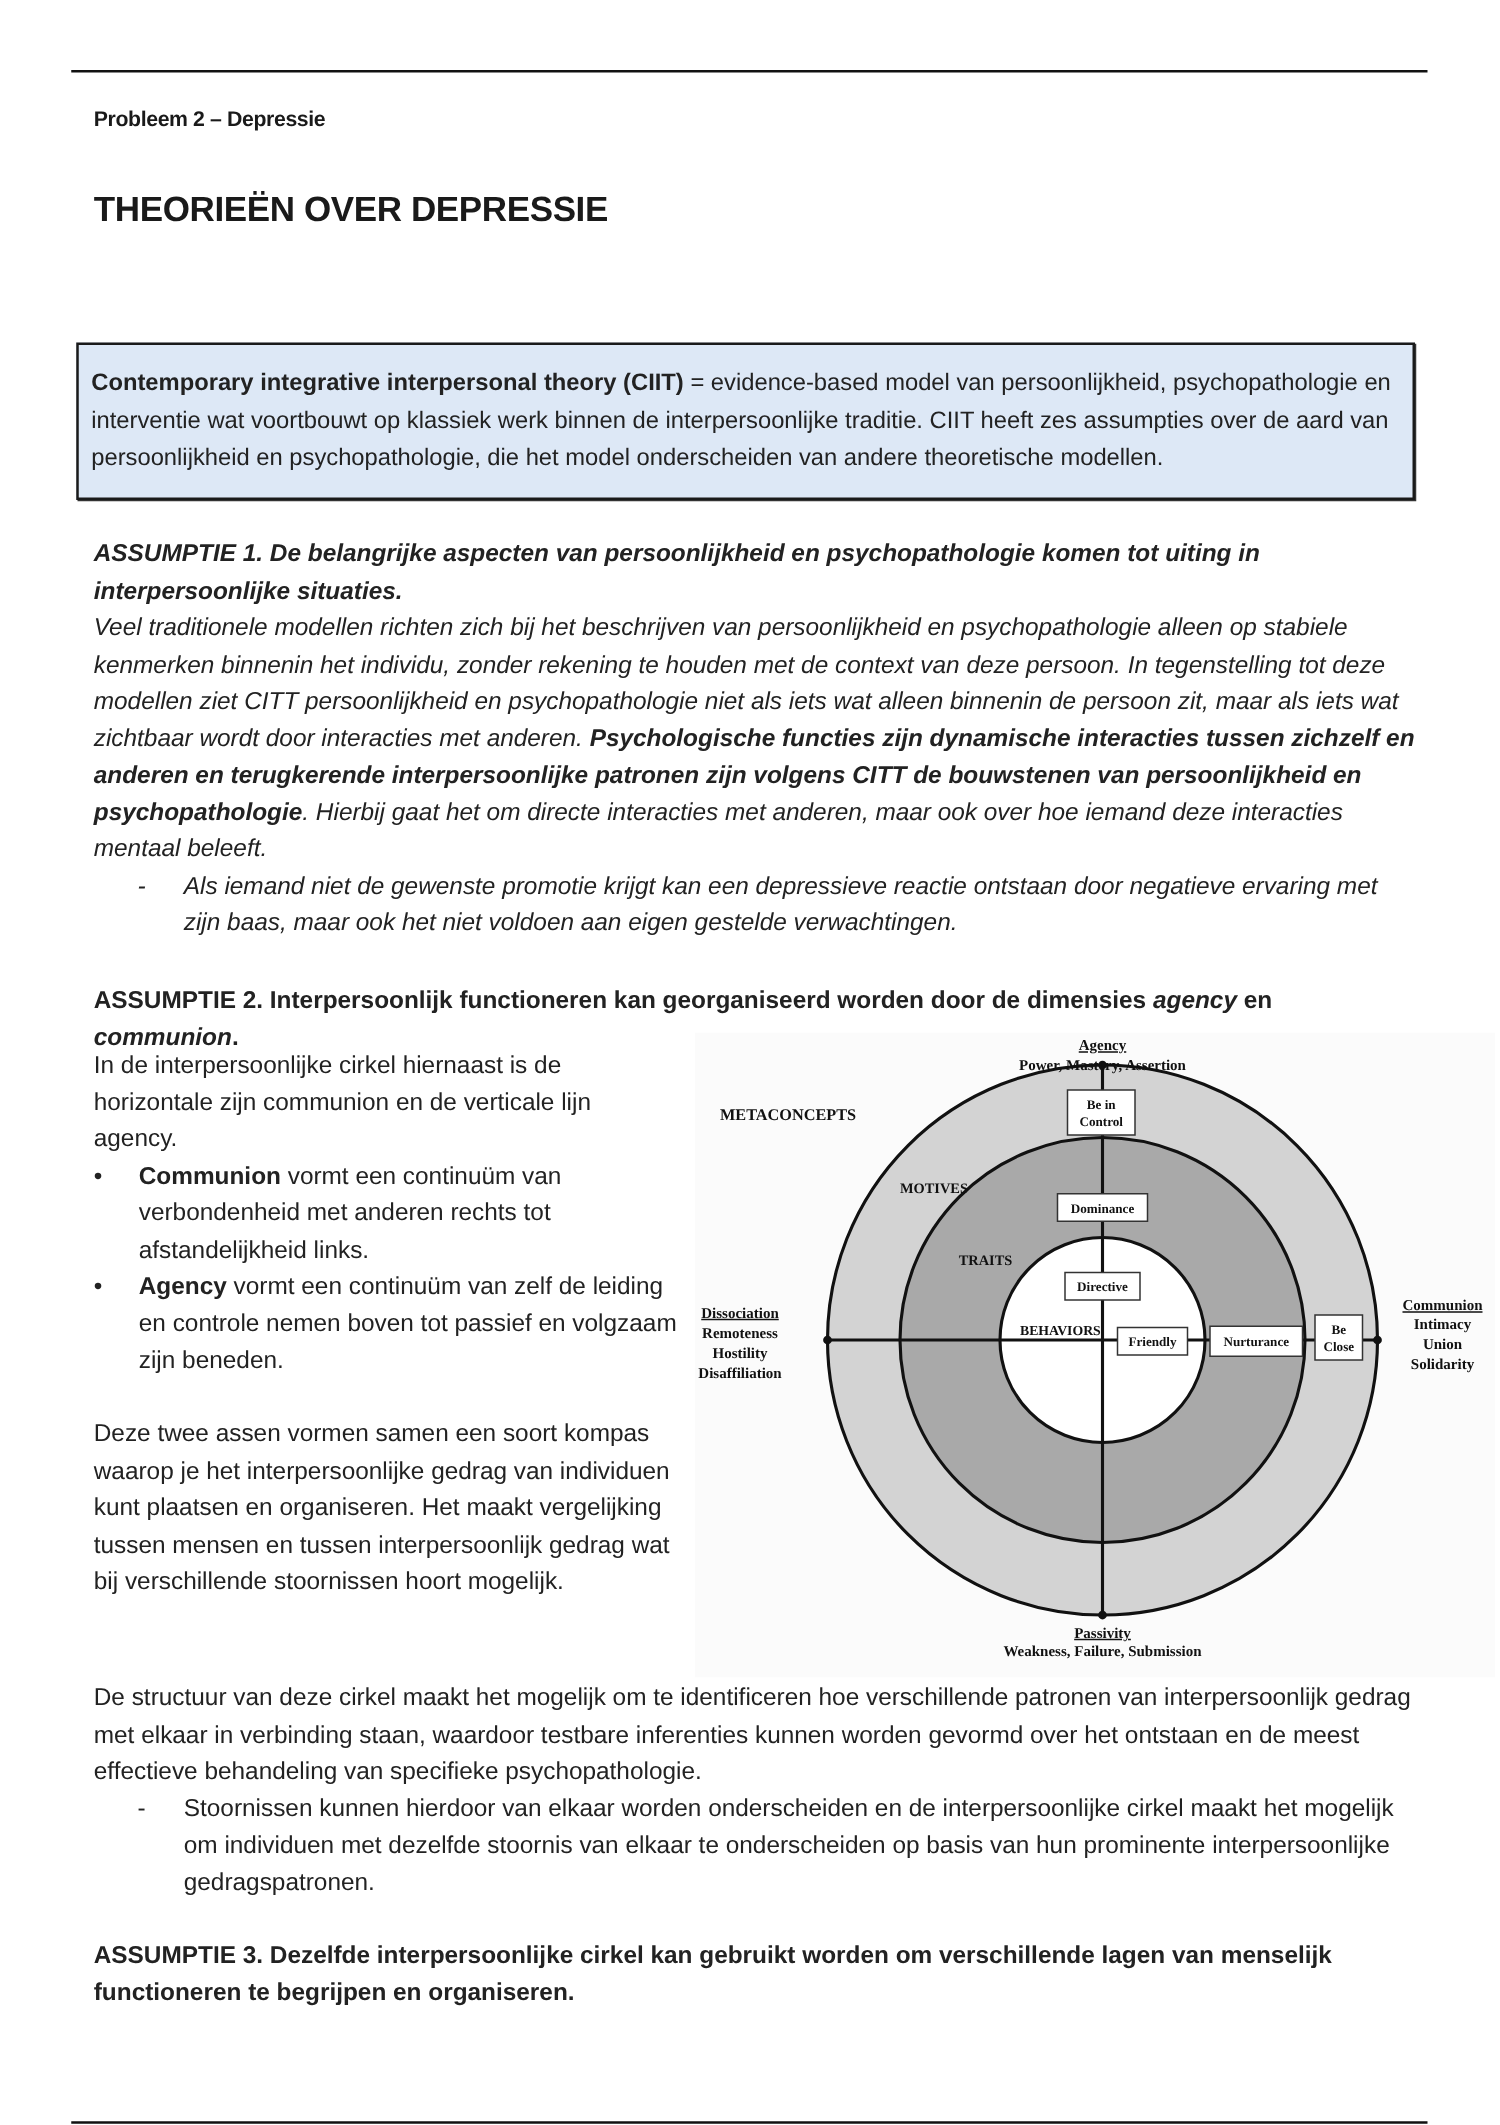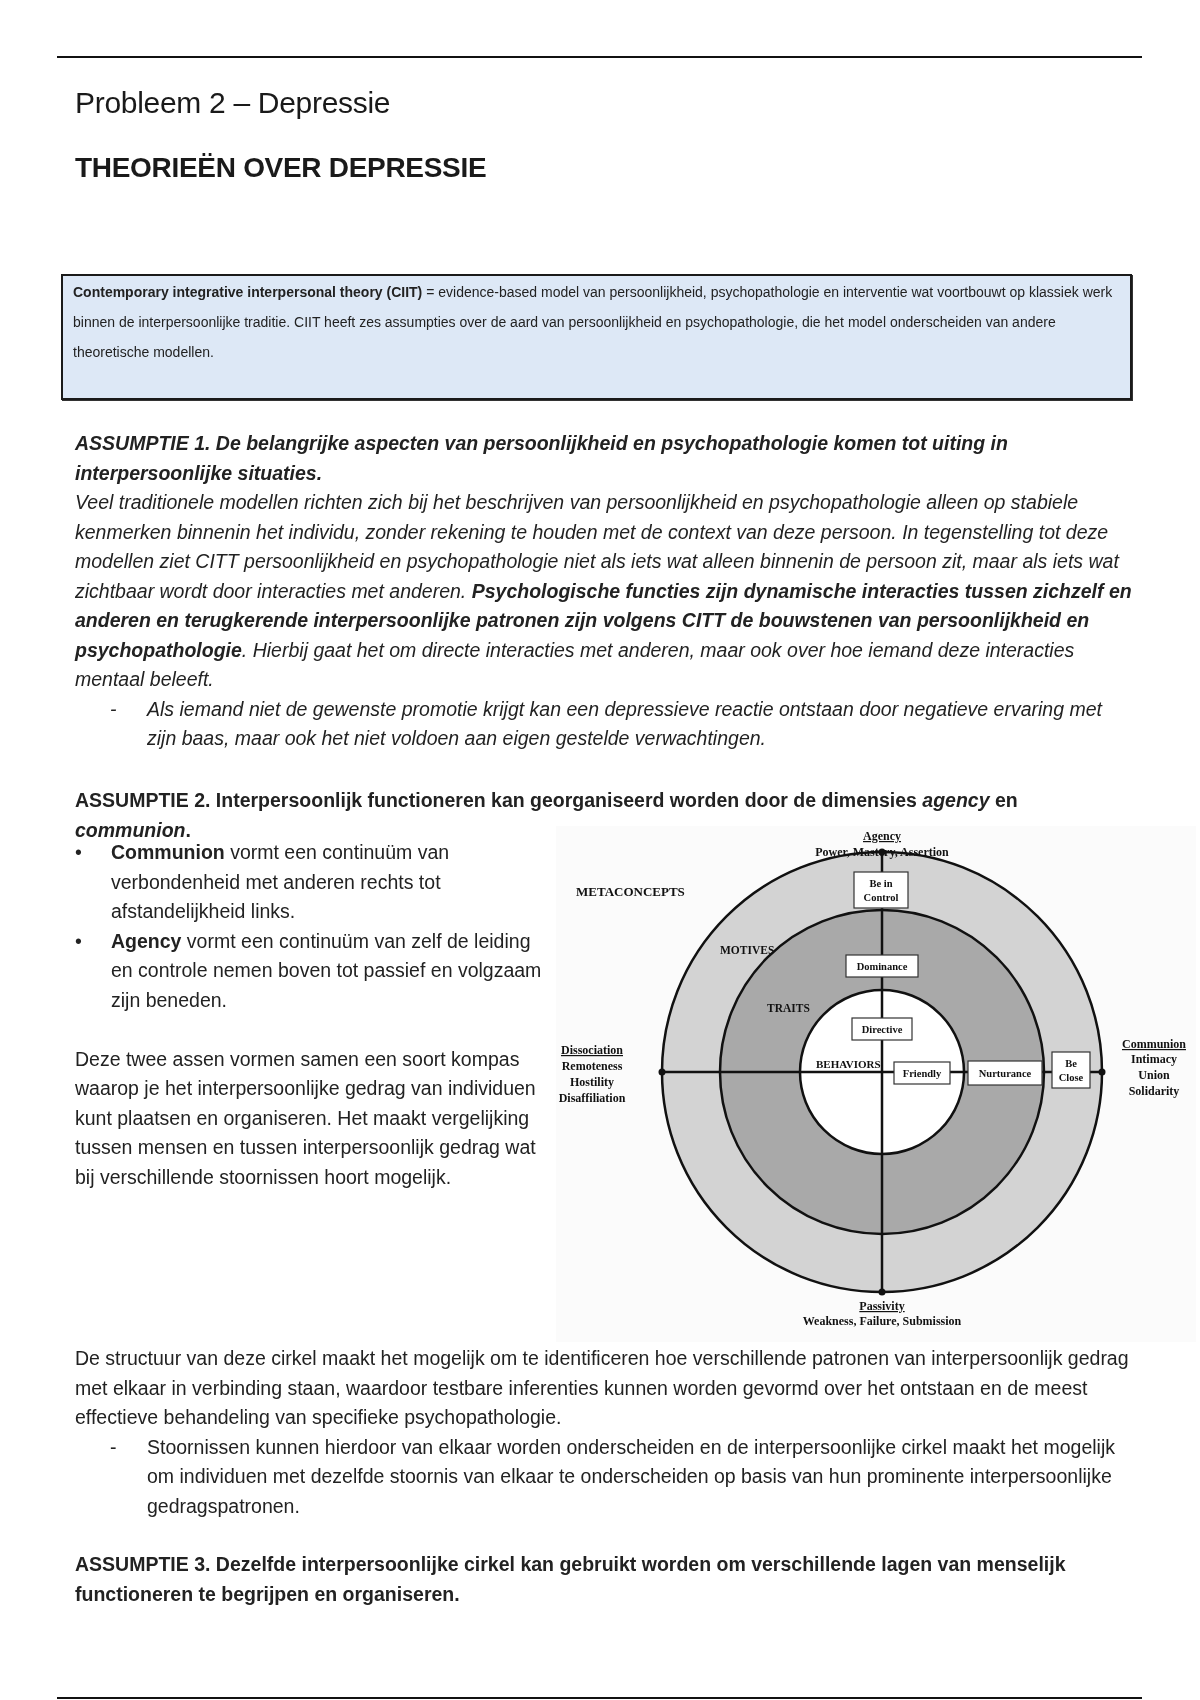--- a/index.html
+++ b/index.html
@@ -2,26 +2,26 @@
 <html><head>
 <meta charset="utf-8">
 <style>
   html, body { margin: 0; padding: 0; background: #ffffff; }
   body { width: 1200px; height: 1700px; position: relative; overflow: hidden;
          font-family: "Liberation Sans", "DejaVu Sans", sans-serif; color: #1a1a1a; }
   .rule { position: absolute; left: 57px; width: 1085px; height: 2px; background: #111; }
   .rule.top { top: 56px; }
   .rule.bottom { top: 1697px; }
   .abs { position: absolute; }
-  .h1 { left: 75px; top: 86px; font-size: 30px; font-weight: normal; letter-spacing: -0.3px; }
+  .h1 { left: 75px; top: 86px; font-size: 17px; font-weight: bold; letter-spacing: -0.3px; }
   .h2 { left: 75px; top: 152px; font-size: 28px; font-weight: bold; letter-spacing: -0.3px; }
   .subtitle { left: 75px; top: 186px; width: 1000px; font-size: 19.5px; font-style: italic; line-height: 30px; color: #2a2a2a; }
   .defbox { left: 61px; top: 274px; width: 1071px; height: 126px; box-sizing: border-box;
-            background: #dde8f6; border: 2px solid #1a1a1a; padding: 1px 10px 0 10px;
-            font-size: 14px; line-height: 30px; color: #222; box-shadow: 1px 1px 0 #333; }
+            background: #dde8f6; border: 2px solid #1a1a1a; padding: 16px 10px 0 10px;
+            font-size: 19px; line-height: 30px; color: #222; box-shadow: 1px 1px 0 #333; }
   .section { left: 75px; width: 1060px; font-size: 19.5px; line-height: 29.5px; }
   .bold { font-weight: bold; }
   .para { font-size: 19.5px; line-height: 29.5px; color: #222; }
   .dash-item { position: relative; padding-left: 72px; }
   .dash-item .dash { position: absolute; left: 35px; top: 0; }
   .bullet-item { position: relative; padding-left: 36px; }
   .bullet-item .dot { position: absolute; left: 0; top: 0; }
   .leftcol { left: 75px; top: 838px; width: 470px; font-size: 19.5px; line-height: 29.5px; }
   .diagram { left: 556px; top: 826px; width: 640px; height: 516px; }
   .diagram svg text { font-family: "Liberation Serif", "DejaVu Serif", serif; font-weight: bold; fill: #111; }
@@ -47,20 +47,21 @@
     <span class="dash">-</span>
     <span>Als iemand niet de gewenste promotie krijgt kan een depressieve reactie ontstaan door negatieve ervaring met zijn baas, maar ook het niet voldoen aan eigen gestelde verwachtingen.</span>
   </div>
 </div>
 
 <div class="abs section para bold" style="top:786px;">
   <span>ASSUMPTIE 2. Interpersoonlijk functioneren kan georganiseerd worden door de dimensies </span><i>agency</i><span> en </span><br><i>communion</i><span>.</span>
 </div>
 
 <div class="abs leftcol para">
+  <div>In de interpersoonlijke cirkel hiernaast is de horizontale zijn communion en de verticale lijn agency.</div>
   <div class="bullet-item">
     <span class="dot">•</span>
     <span class="bold">Communion</span><span> vormt een continuüm van verbondenheid met anderen rechts tot afstandelijkheid links.</span>
   </div>
   <div class="bullet-item">
     <span class="dot">•</span>
     <span class="bold">Agency</span><span> vormt een continuüm van zelf de leiding en controle nemen boven tot passief en volgzaam zijn beneden.</span>
   </div>
   <div style="height:29.5px"></div>
   <div>Deze twee assen vormen samen een soort kompas waarop je het interpersoonlijke gedrag van individuen kunt plaatsen en organiseren. Het maakt vergelijking tussen mensen en tussen interpersoonlijk gedrag wat bij verschillende stoornissen hoort mogelijk.</div>

